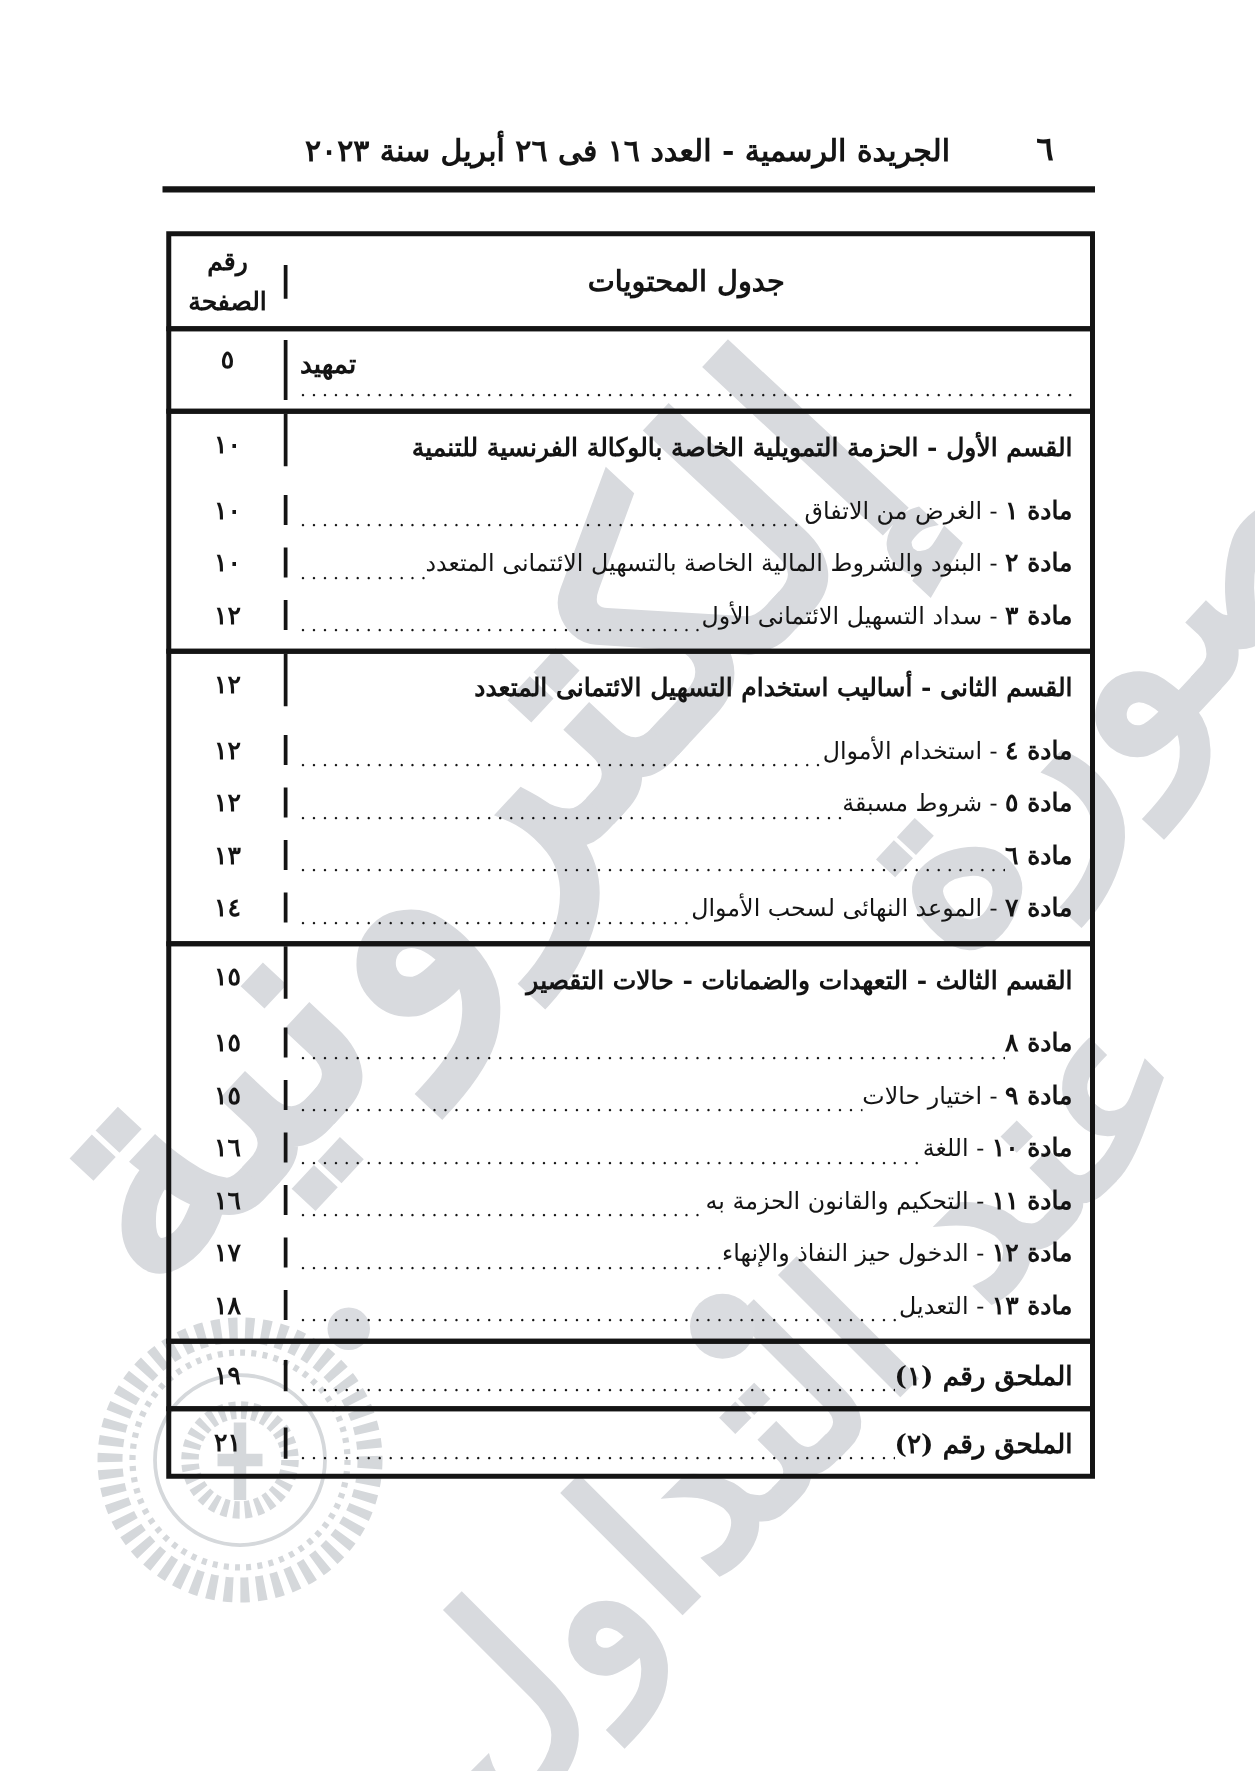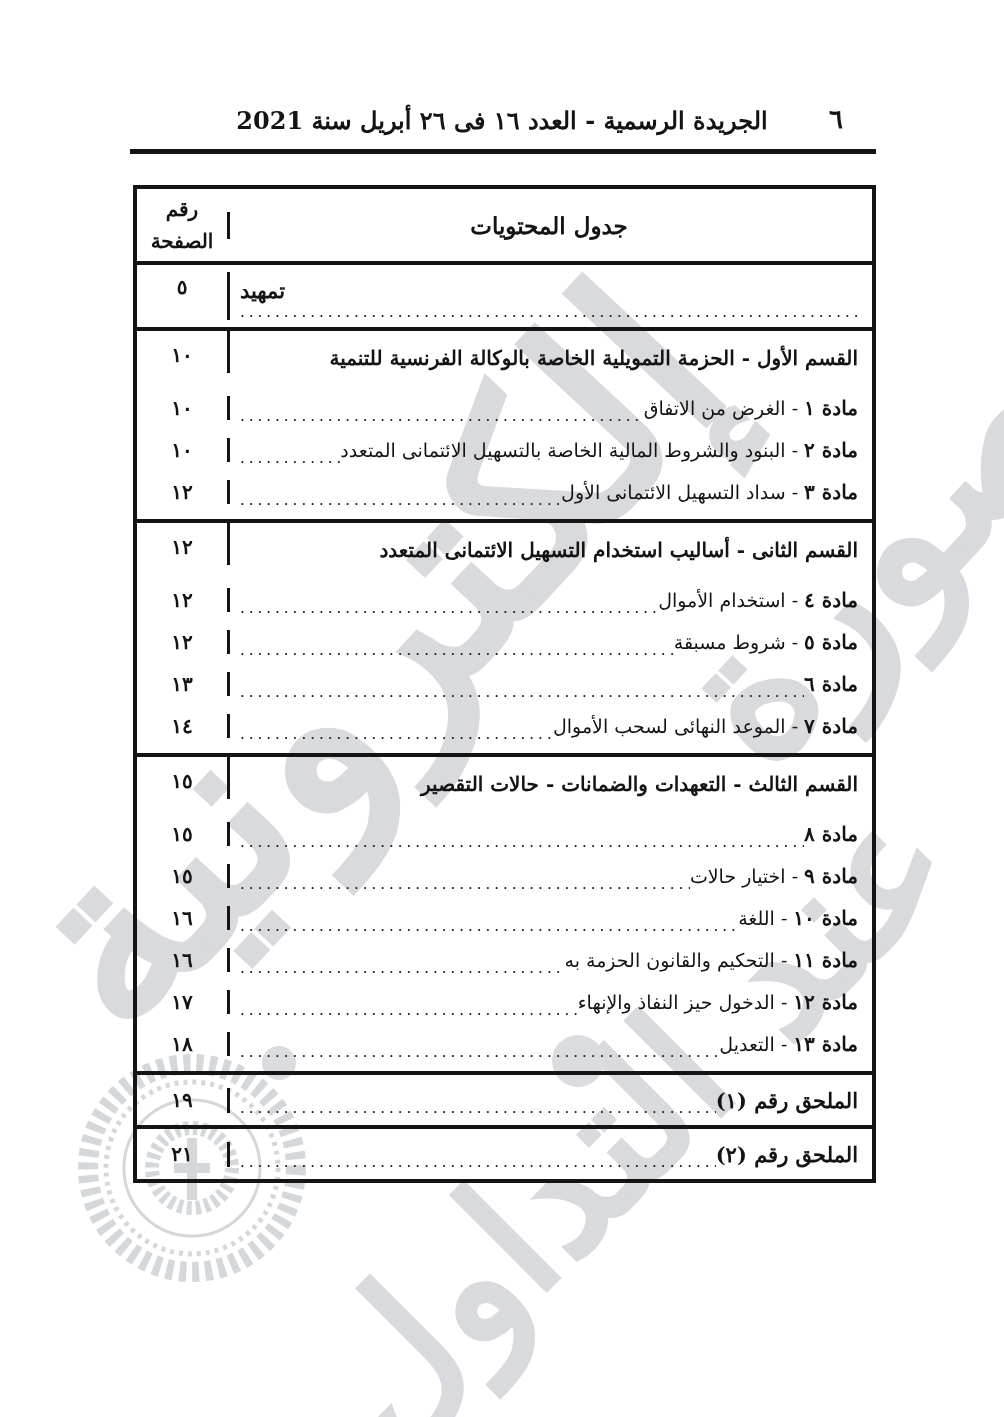--- a/index.html
+++ b/index.html
@@ -87,21 +87,21 @@
         <circle cx="150" cy="128" r="104" stroke-width="20" stroke-dasharray="7 6"></circle>
         <circle cx="150" cy="128" r="86" stroke-width="5" stroke-dasharray="4 5"></circle>
         <circle cx="150" cy="128" r="68" stroke-width="3"></circle>
         <circle cx="150" cy="128" r="40" stroke-width="14" stroke-dasharray="5 4"></circle>
         <path d="M150 98 L150 160 M132 128 L168 128" stroke-width="10"></path>
       </g>
     </svg>
   </div>
 
   <div class="hdr">
-    <div class="hdr-line">الجريدة الرسمية - العدد ١٦ فى ٢٦ أبريل سنة 2021</div>
+    <div class="hdr-line">الجريدة الرسمية - العدد ١٦ فى ٢٦ أبريل سنة ٢٠٢٣</div>
     <div class="hdr-pagenum">٦</div>
     <div class="hdr-rule"></div>
   </div>
 
   <div class="toc">
     <section class="sec sec-head">
       <div class="row">
         <div class="num">رقم الصفحة</div>
         <div class="content">
           <span class="toc-title">جدول المحتويات</span>

